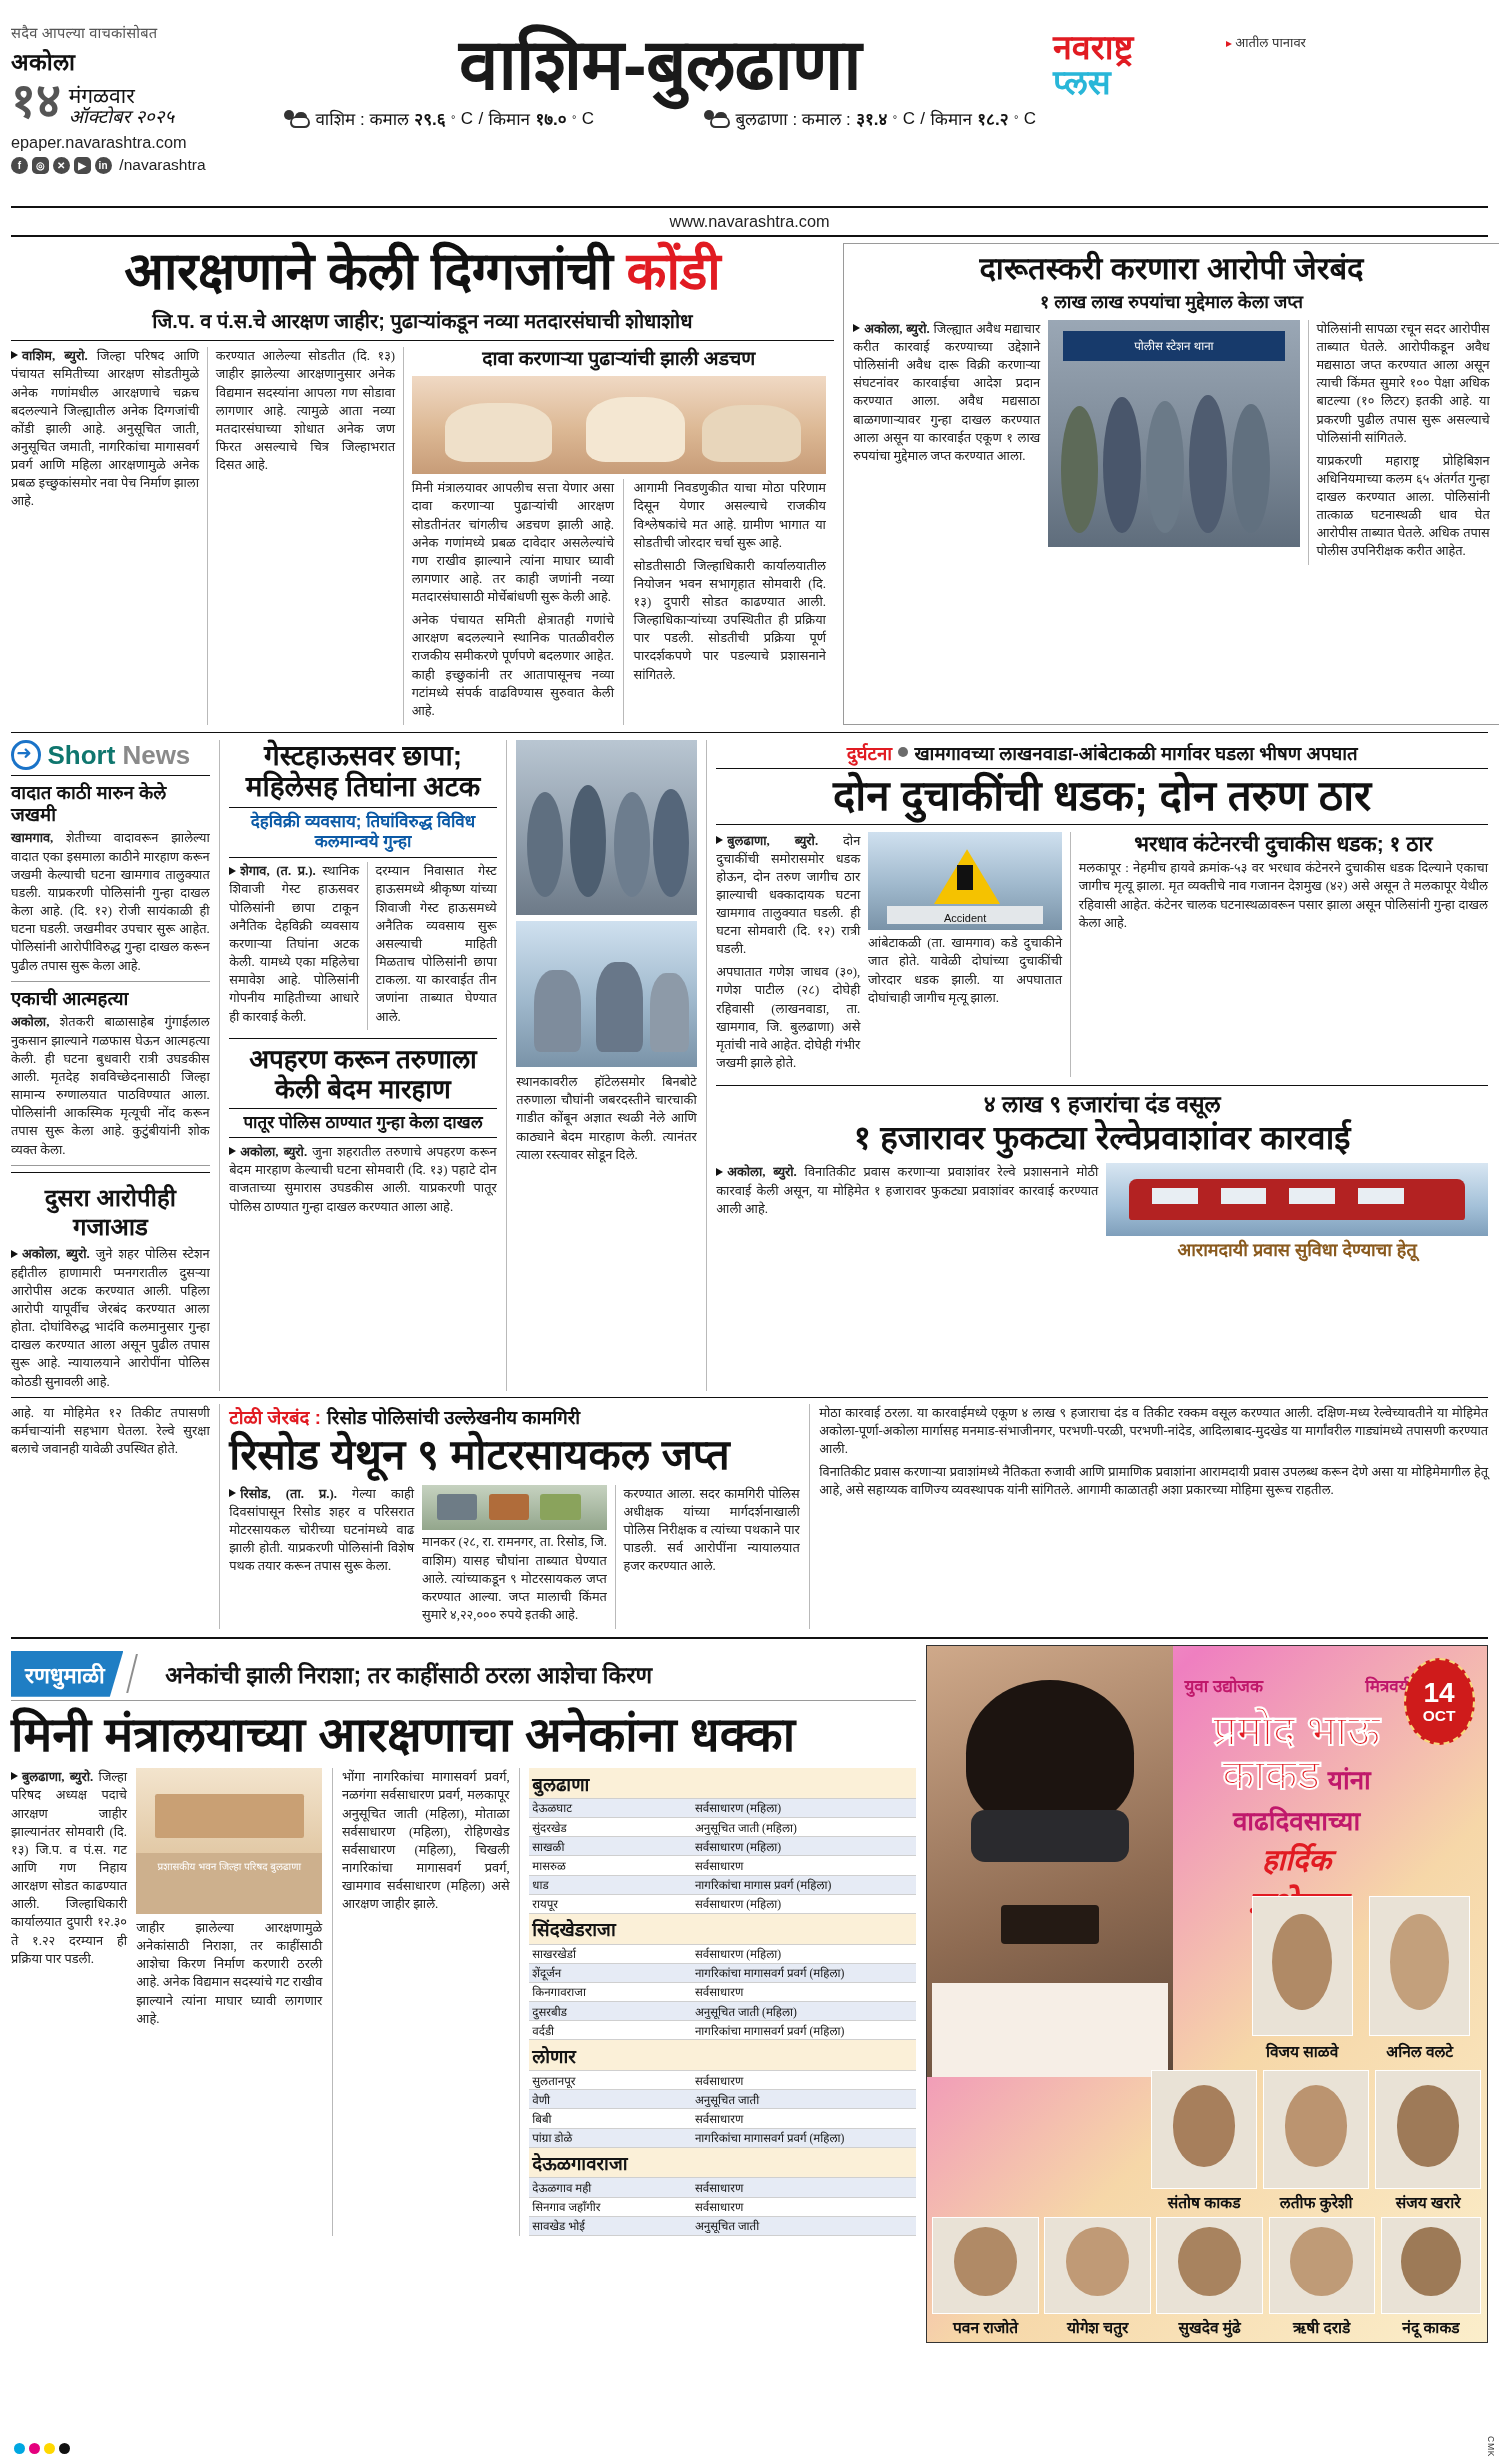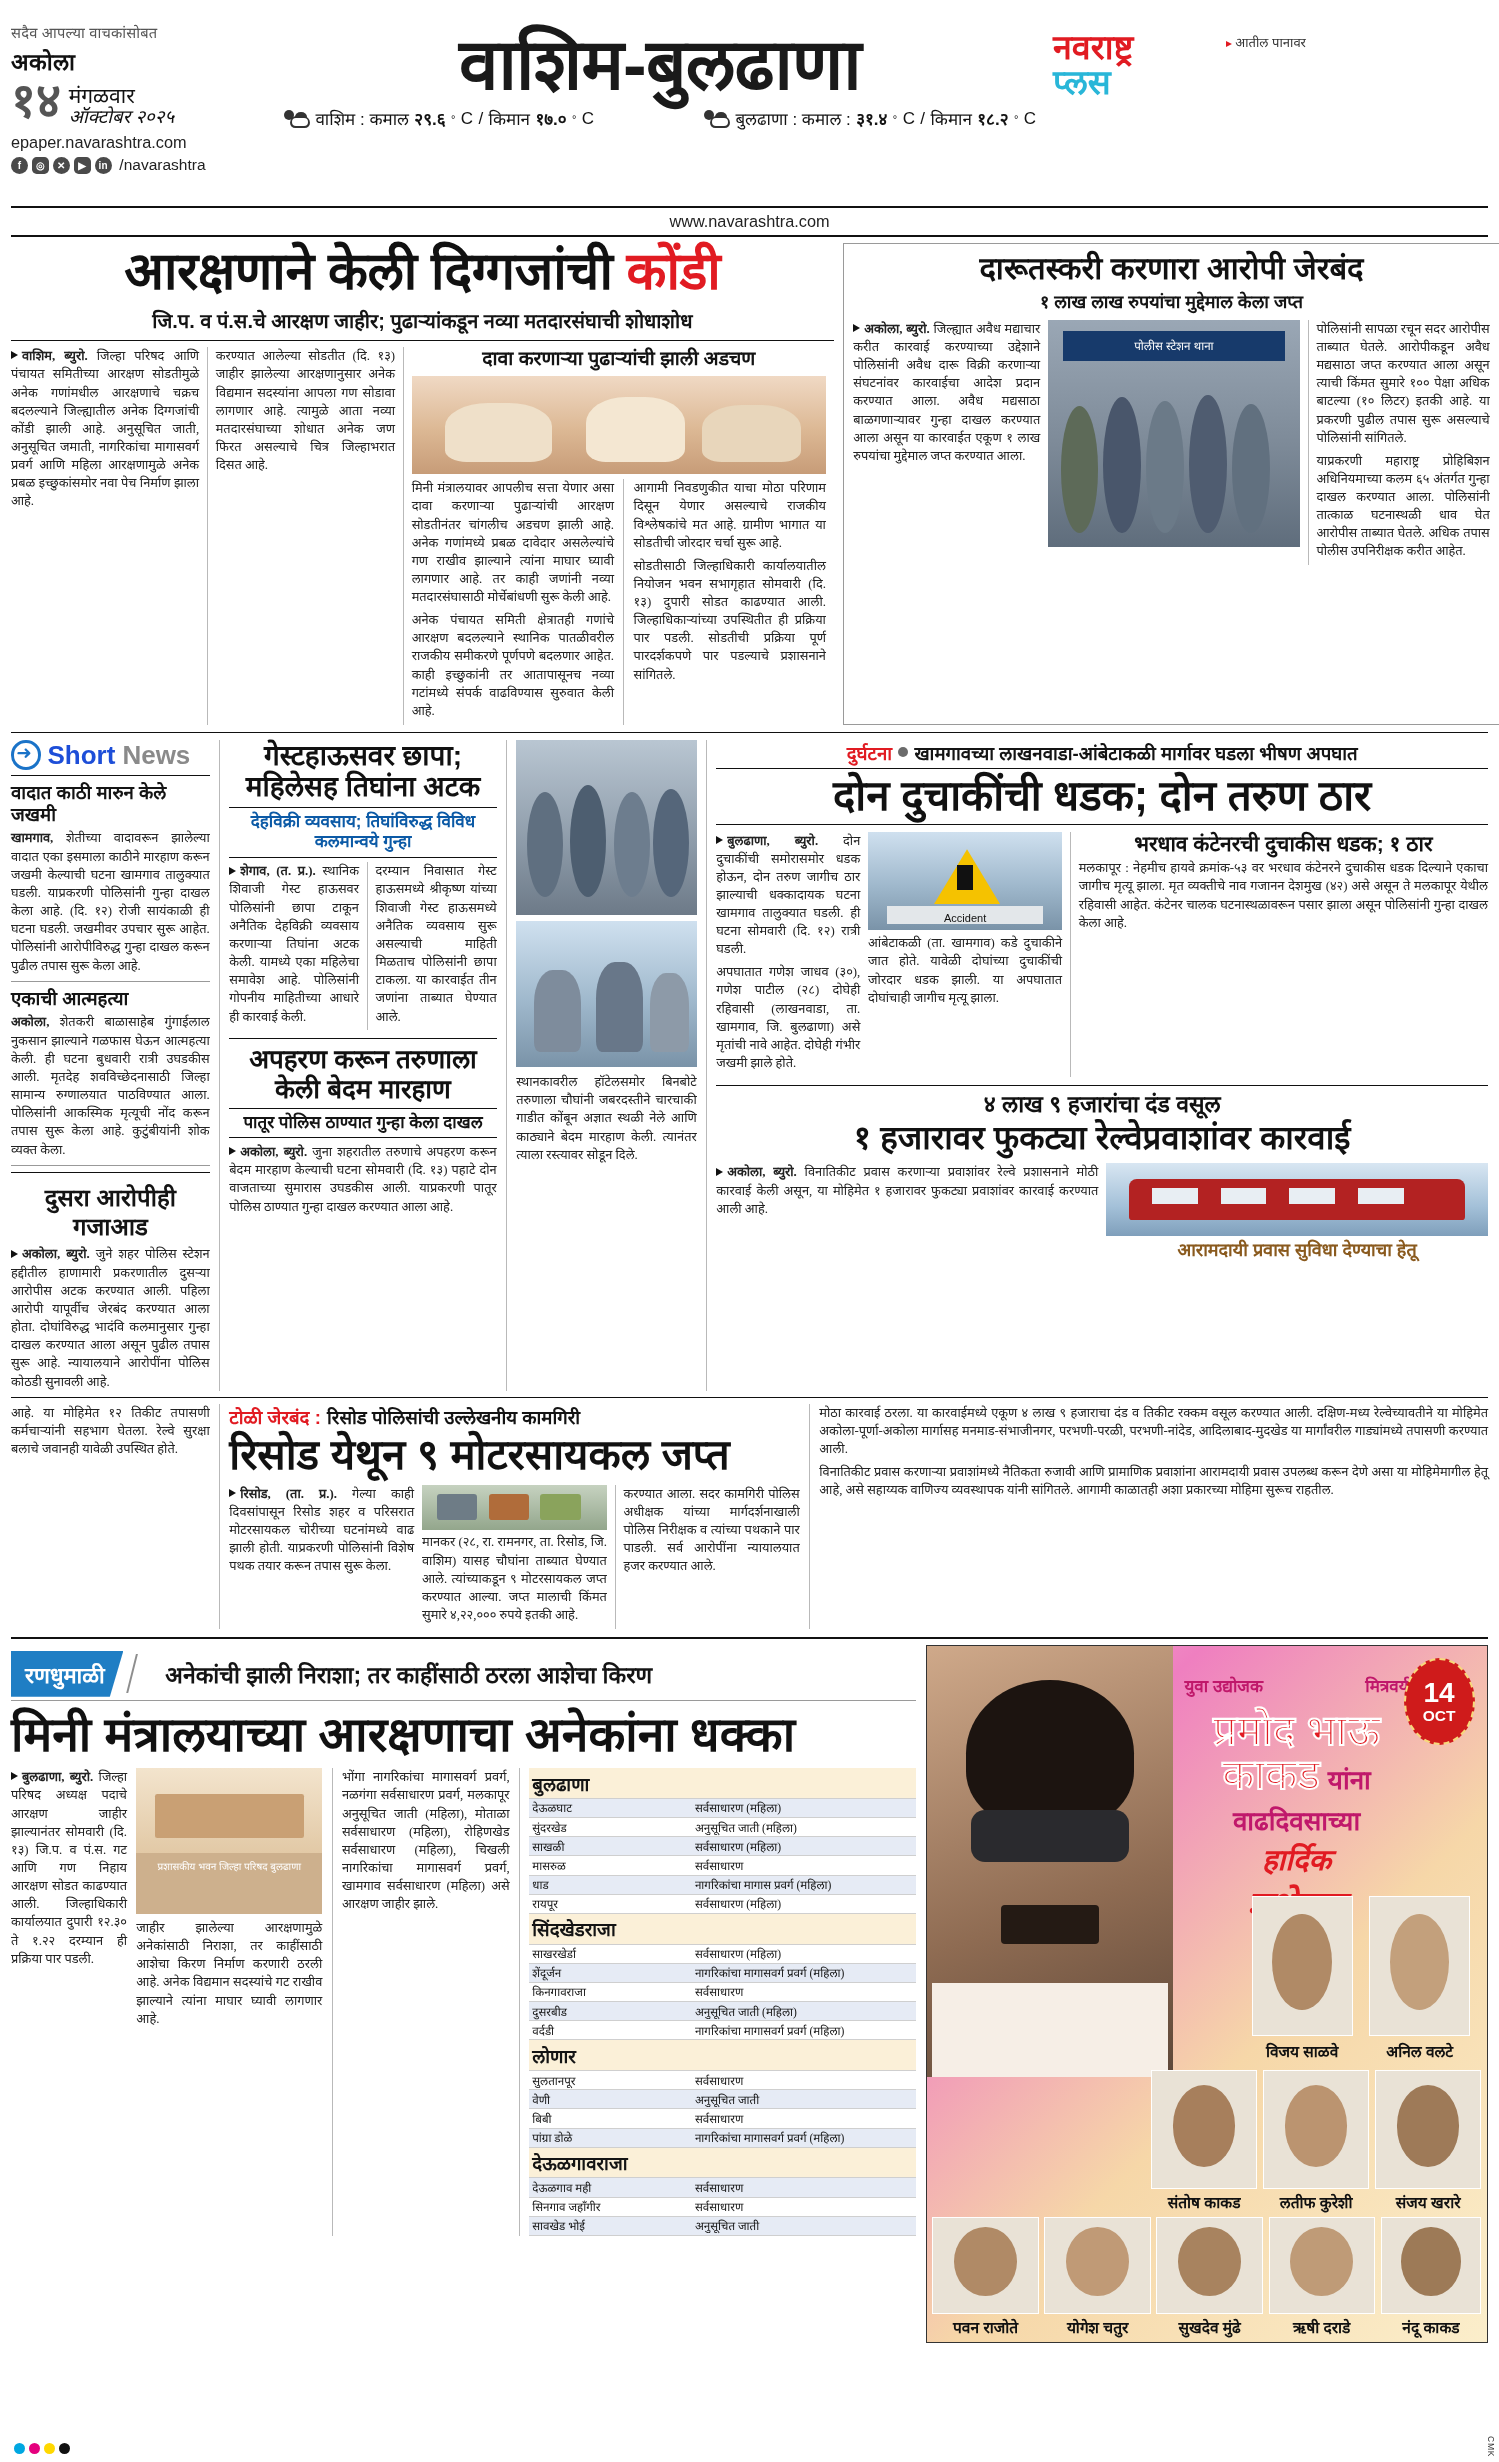--- a/index.html
+++ b/index.html
@@ -84,21 +84,21 @@
   .boxnews { width:657px; border:1.6px solid #9a9a9a; padding:7.8px 9.3px; }
   .box-hl { font-size:31px; text-align:center; line-height:1.1; }
   .box-dek { font-family:"Liberation Sans",sans-serif; font-weight:bold; font-size:18px;
              text-align:center; line-height:1.25; margin-top:4.7px; }
 
   
   .sec2 { display:flex; margin-top:7.8px; border-top:1.6px solid #111; padding-top:6.2px; }
   .sn-head { display:flex; align-items:center; gap:7px; padding-bottom:3.9px; border-bottom:1.6px solid #111; }
   .sn-ic { width:29.5px; height:29.5px; border-radius:50%; border:3.1px solid #1a73c8; position:relative; flex:none; }
   .sn-ic:after { content:"\279C"; position:absolute; left:2.3px; top:-1.6px; font-size:18.6px; color:#1a73c8; }
-  .sn-t1 { font-family:"Liberation Sans",sans-serif; font-weight:bold; font-size:26px; color:#1d4ed8; }
+  .sn-t1 { font-family:"Liberation Sans",sans-serif; font-weight:bold; font-size:26px; color:#0f766e; }
   .sn-t2 { font-family:"Liberation Sans",sans-serif; font-weight:bold; font-size:26px; color:#8a8a8a; }
   .sn-item-hl { font-family:"Liberation Sans",sans-serif; font-weight:bold; font-size:18.6px; line-height:1.2; margin:6.2px 0 3.1px; }
   .sn-sep { border-top:0.8px solid #999; margin:6.2px 0; }
 
   .kicker { display:flex; align-items:center; gap:6.2px; justify-content:center; font-family:"Liberation Sans",sans-serif;
             font-weight:bold; font-size:18.6px; margin-bottom:3.1px; }
   .kick-red { color:#e11b22; }
   .dot { width:10px; height:10px; border-radius:50%; background:#6b6b6b; display:inline-block; }
 
   
@@ -304,21 +304,21 @@
         <div class="body-txt"><span class="byline">खामगाव,</span> <span>शेतीच्या वादावरून झालेल्या वादात एका इसमाला काठीने मारहाण करून जखमी केल्याची घटना खामगाव तालुक्यात घडली. याप्रकरणी पोलिसांनी गुन्हा दाखल केला आहे. (दि. १२) रोजी सायंकाळी ही घटना घडली. जखमीवर उपचार सुरू आहेत. पोलिसांनी आरोपीविरुद्ध गुन्हा दाखल करून पुढील तपास सुरू केला आहे.</span></div>
       </div>
       <div class="sn-sep"></div>
       <div>
         <div class="sn-item-hl">एकाची आत्महत्या</div>
         <div class="body-txt"><span class="byline">अकोला,</span> <span>शेतकरी बाळासाहेब गुंगाईलाल नुकसान झाल्याने गळफास घेऊन आत्महत्या केली. ही घटना बुधवारी रात्री उघडकीस आली. मृतदेह शवविच्छेदनासाठी जिल्हा सामान्य रुग्णालयात पाठविण्यात आला. पोलिसांनी आकस्मिक मृत्यूची नोंद करून तपास सुरू केला आहे. कुटुंबीयांनी शोक व्यक्त केला.</span></div>
       </div>
       <div class="sn-sep"></div>
       <div style="border-top:1.6px solid #111;padding-top:4.7px">
         <div class="sn-item-hl" style="font-size:24px;text-align:center">दुसरा आरोपीही गजाआड</div>
-        <div class="body-txt" style="margin-top:3.9px"><span class="arrow"></span><span class="byline">अकोला, ब्युरो.</span> <span>जुने शहर पोलिस स्टेशन हद्दीतील हाणामारी प्रकरणातील दुसऱ्या आरोपीस अटक करण्यात आली. पहिला आरोपी यापूर्वीच जेरबंद करण्यात आला होता. दोघांविरुद्ध भादंवि कलमानुसार गुन्हा दाखल करण्यात आला असून पुढील तपास सुरू आहे. न्यायालयाने आरोपींना पोलिस कोठडी सुनावली आहे.</span></div>
+        <div class="body-txt" style="margin-top:3.9px"><span class="arrow"></span><span class="byline">अकोला, ब्युरो.</span> <span>जुने शहर पोलिस स्टेशन हद्दीतील हाणामारी प्मनगरातील दुसऱ्या आरोपीस अटक करण्यात आली. पहिला आरोपी यापूर्वीच जेरबंद करण्यात आला होता. दोघांविरुद्ध भादंवि कलमानुसार गुन्हा दाखल करण्यात आला असून पुढील तपास सुरू आहे. न्यायालयाने आरोपींना पोलिस कोठडी सुनावली आहे.</span></div>
       </div>
     </div>
 
     <div class="vrule" style="width:287px;padding:0 9.3px">
       <div class="hl" style="font-size:28px;text-align:center;line-height:1.12">गेस्टहाऊसवर छापा; महिलेसह तिघांना अटक</div>
       <div class="dek" style="font-size:17px;margin-top:4.7px;border-top:0.8px solid #111;border-bottom:0.8px solid #111;padding:3.9px 0;color:#0c5aa6">देहविक्री व्यवसाय; तिघांविरुद्ध विविध कलमान्वये गुन्हा</div>
       <div style="display:flex;gap:7.8px;margin-top:4.7px">
         <div class="body-txt" style="width:50%">
           <p><span class="arrow"></span><span class="byline">शेगाव, (त. प्र.).</span> <span>स्थानिक शिवाजी गेस्ट हाऊसवर पोलिसांनी छापा टाकून अनैतिक देहविक्री व्यवसाय करणाऱ्या तिघांना अटक केली. यामध्ये एका महिलेचा समावेश आहे. पोलिसांनी गोपनीय माहितीच्या आधारे ही कारवाई केली.</span></p>
         </div>

